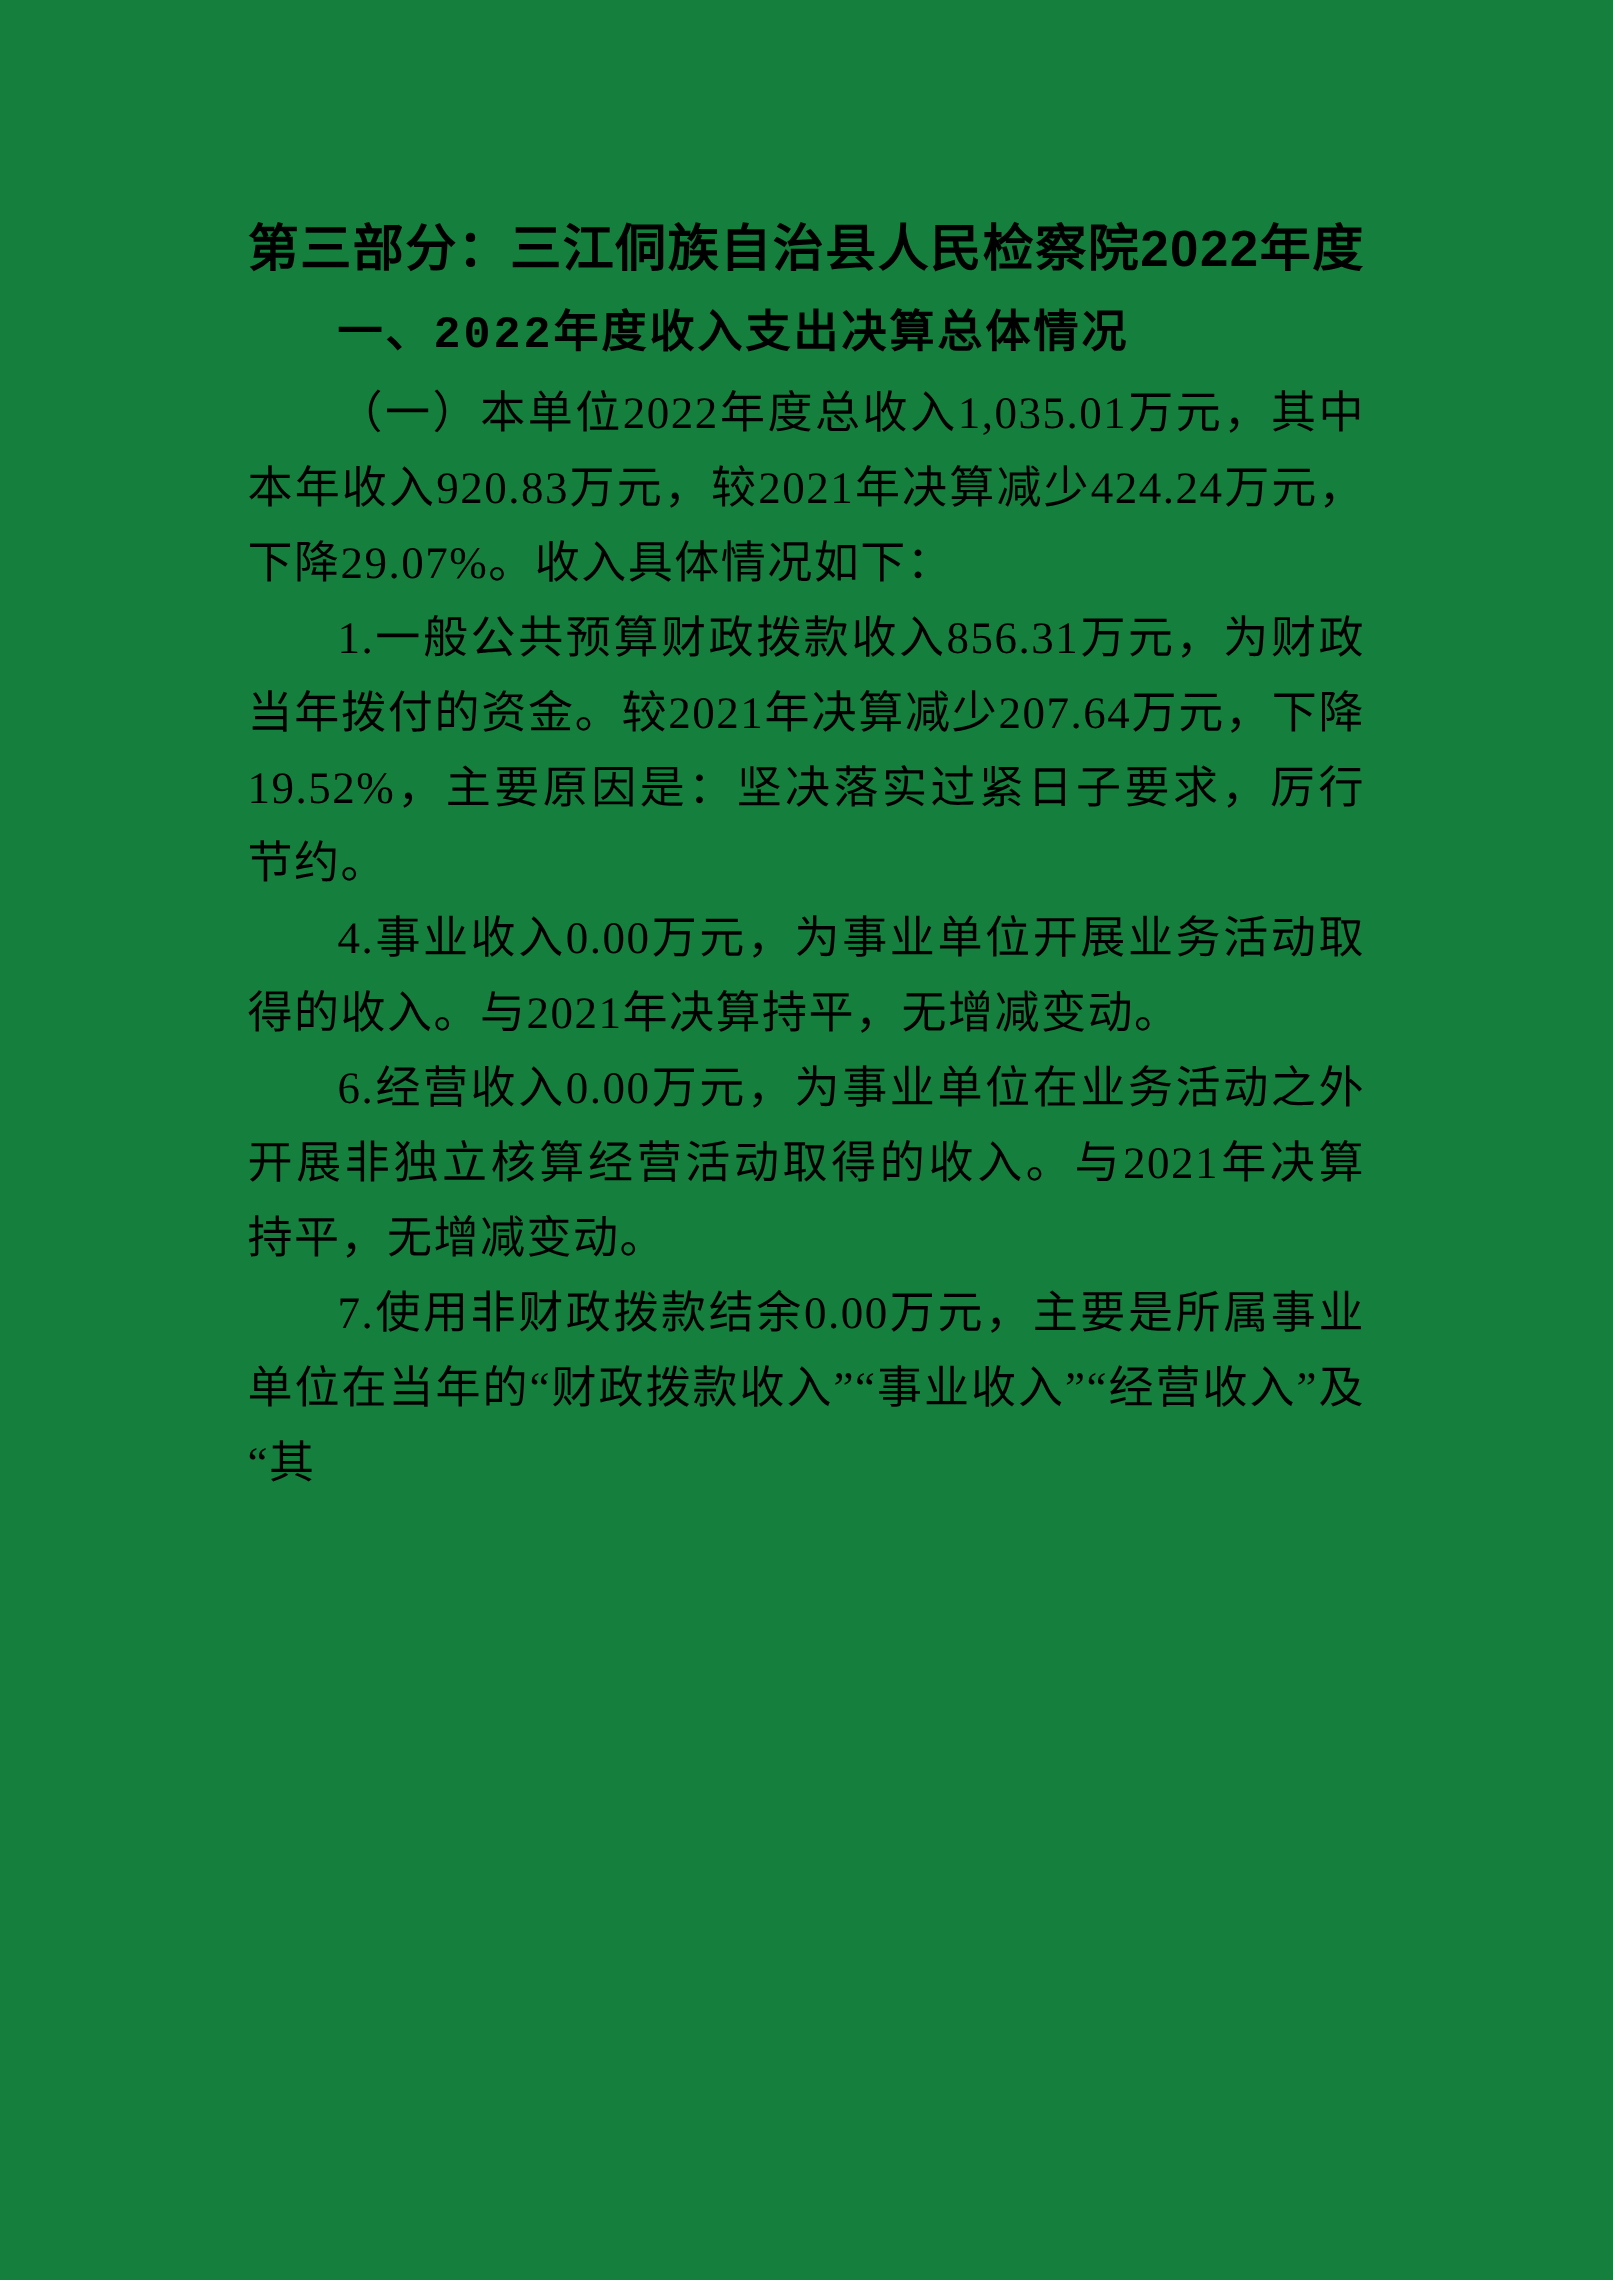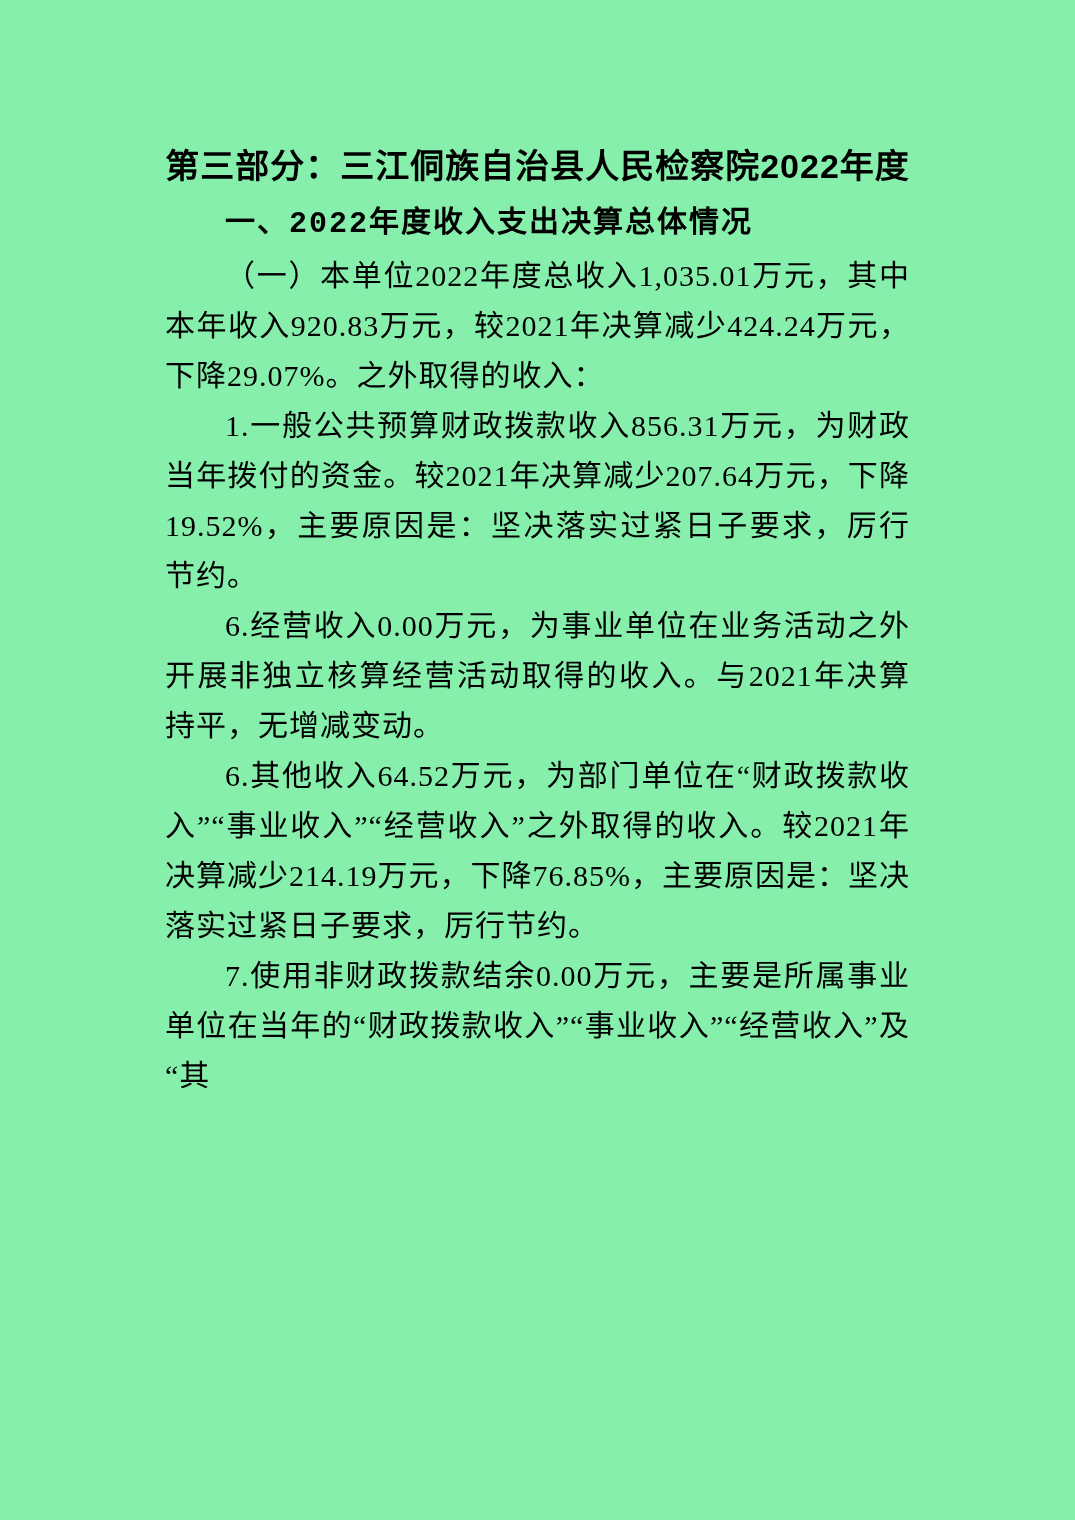--- a/index.html
+++ b/index.html
@@ -11,21 +11,21 @@
     width: 1075px;
     height: 1520px;
     color: #000000;
     font-family: "Liberation Serif", serif;
   }
   .page {
     box-sizing: border-box;
     width: 1075px;
     height: 1520px;
     padding: 138px 165px 0 165px;
-    background: #86efac;
+    background: #15803d;
     overflow: hidden;
   }
   .doc-title {
     font-family: "Liberation Sans", sans-serif;
     font-weight: 700;
     font-size: 34px;
     line-height: 57px;
     text-align: center;
     letter-spacing: 1px;
     color: #000;
@@ -59,20 +59,20 @@
 
 <div class="page">
 
   <div class="doc-title">
     <div>第三部分：三江侗族自治县人民检察院2022年度</div>
   </div>
 
   <div class="section-heading">一、2022年度收入支出决算总体情况</div>
 
   <div class="body-text">
-    <p>（一）本单位2022年度总收入1,035.01万元，其中本年收入920.83万元，较2021年决算减少424.24万元，下降29.07%。之外取得的收入：</p>
+    <p>（一）本单位2022年度总收入1,035.01万元，其中本年收入920.83万元，较2021年决算减少424.24万元，下降29.07%。收入具体情况如下：</p>
     <p>1.一般公共预算财政拨款收入856.31万元，为财政当年拨付的资金。较2021年决算减少207.64万元，下降19.52%，主要原因是：坚决落实过紧日子要求，厉行节约。</p>
+    <p>4.事业收入0.00万元，为事业单位开展业务活动取得的收入。与2021年决算持平，无增减变动。</p>
     <p>6.经营收入0.00万元，为事业单位在业务活动之外开展非独立核算经营活动取得的收入。与2021年决算持平，无增减变动。</p>
-    <p>6.其他收入64.52万元，为部门单位在“财政拨款收入”“事业收入”“经营收入”之外取得的收入。较2021年决算减少214.19万元，下降76.85%，主要原因是：坚决落实过紧日子要求，厉行节约。</p>
     <p>7.使用非财政拨款结余0.00万元，主要是所属事业单位在当年的“财政拨款收入”“事业收入”“经营收入”及“其</p>
   </div>
 
 </div>
 
 </body></html>

